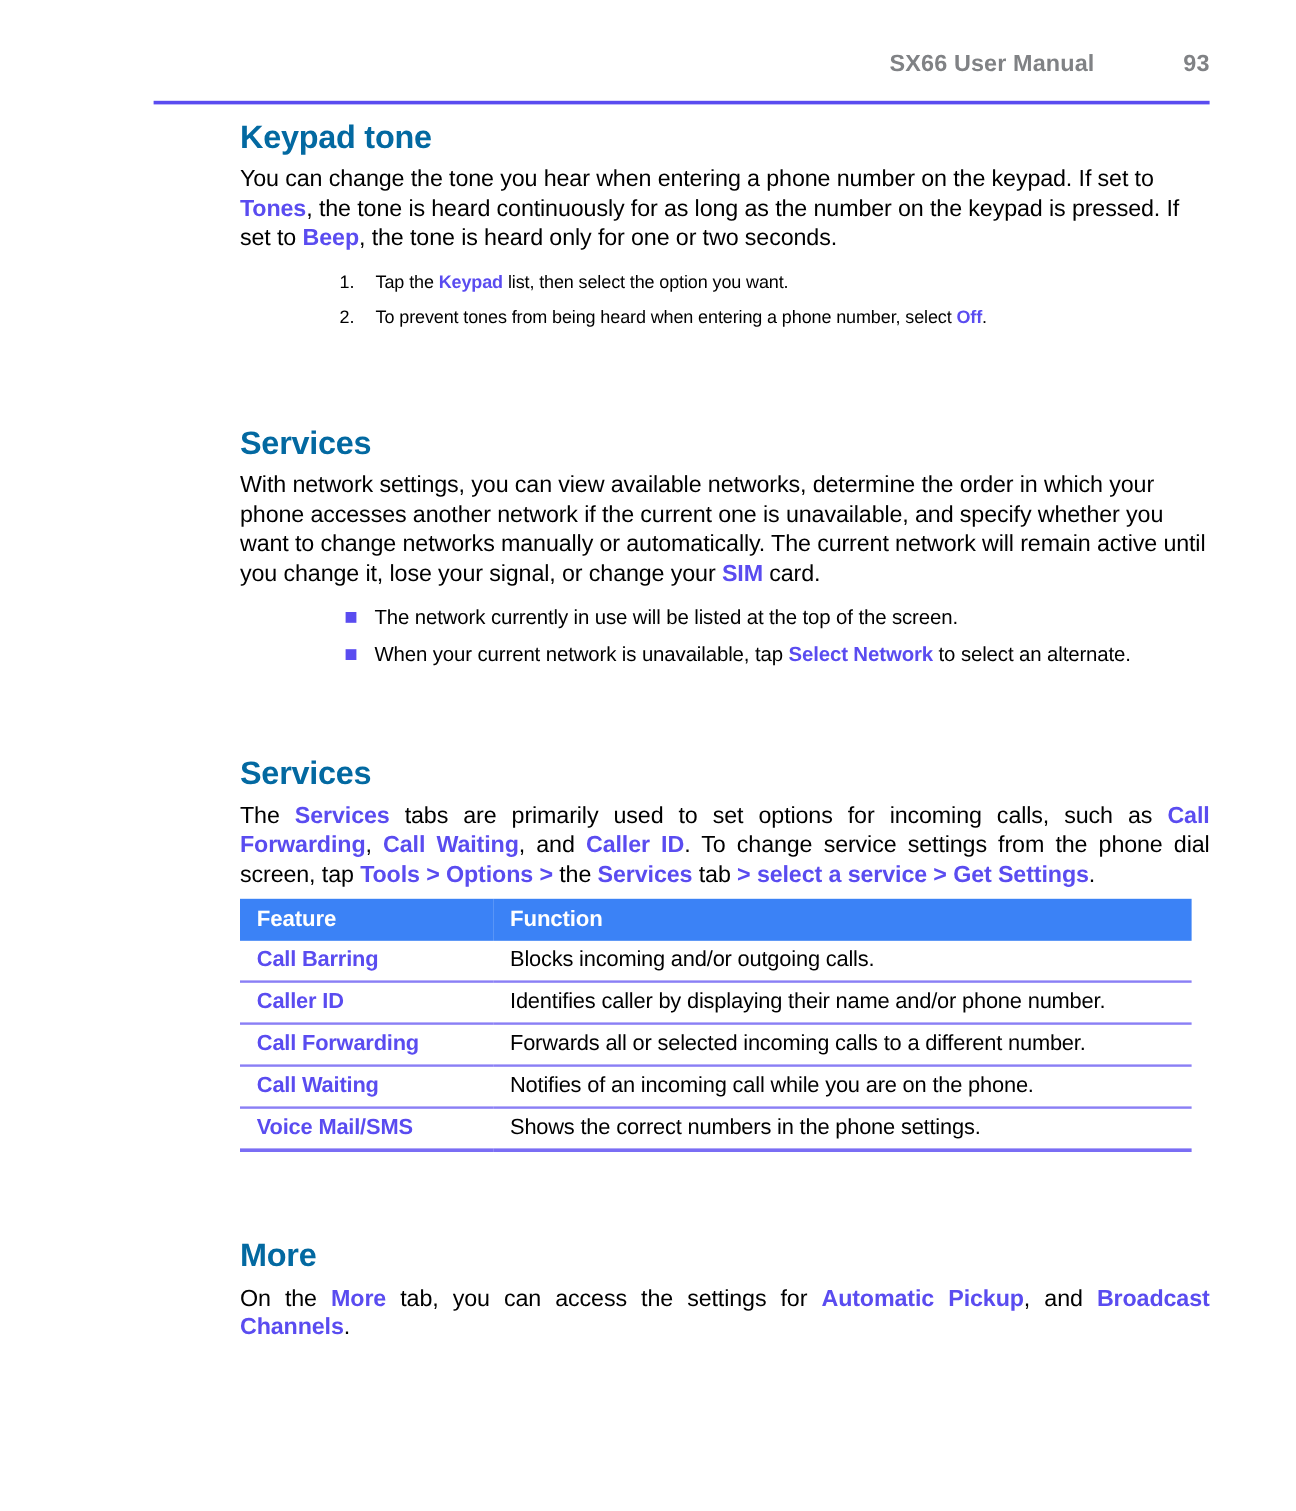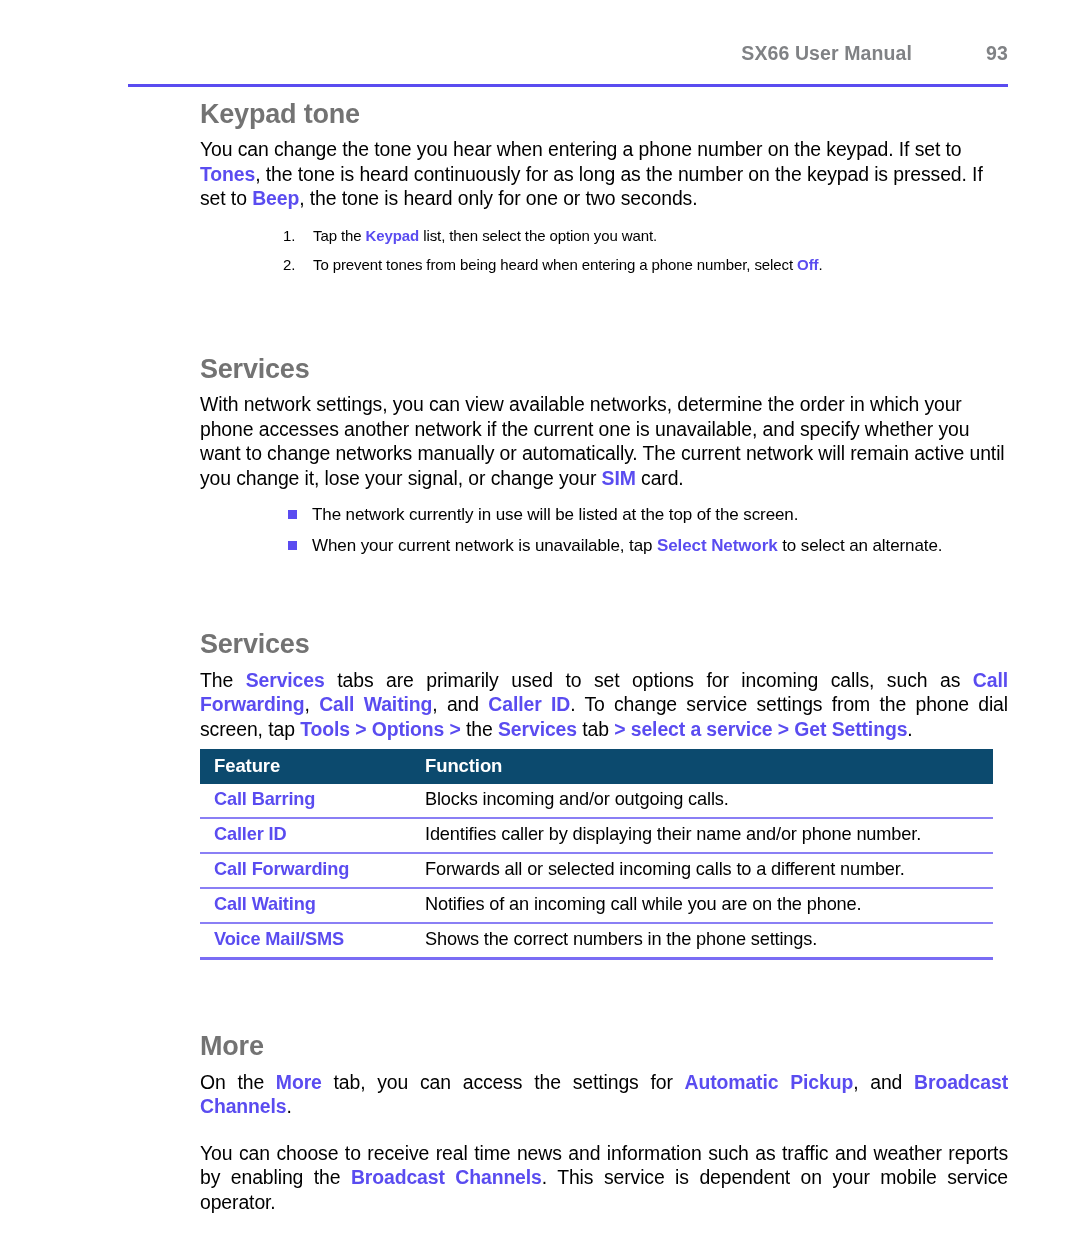--- a/index.html
+++ b/index.html
@@ -56,21 +56,21 @@
   .content {
     position: absolute;
     left: 200px;
     top: 100px;
     width: 808px;
   }
 
   h1.section {
     font-size: 27px;
     font-weight: bold;
-    color: #737373;
+    color: #0369a1;
     margin: 0;
     line-height: 1.08;
     letter-spacing: -0.2px;
   }
 
   p.body {
     font-size: 19.4px;
     line-height: 24.6px;
     margin: 0;
     color: #000000;
@@ -135,21 +135,21 @@
   }
 
   
   table.features {
     width: 793px;
     border-collapse: collapse;
     margin: 0;
     table-layout: fixed;
   }
   table.features th {
-    background: #0c4a6e;
+    background: #3b82f6;
     color: #ffffff;
     font-size: 18.5px;
     font-weight: bold;
     text-align: left;
     padding: 6px 0 7px 14px;
     letter-spacing: -0.1px;
   }
   table.features th.c1 { width: 197px; }
   table.features td {
     font-size: 18.2px;
@@ -252,16 +252,15 @@
 
     <div class="sp-xl"></div>
     <div class="sp-m"></div>
 
     <h1 class="section">More</h1>
     <div class="sp-xs"></div>
     <p class="body justify"><span>On the </span><span class="hl">More</span><span> tab, you can access the settings for </span><span class="hl">Automatic Pickup</span><span>, and </span><span class="hl">Broadcast Channels</span><span>.</span></p>
 
     <div class="sp-m"></div>
 
-    <p class="body justify"><span>You can choose to receive real time news and information such as traffic and weather reports by enabling the </span><span class="hl">Broadcast Channels</span><span>. This service is dependent on your mobile service operator.</span></p>
 
   </div>
 </div>
 
 </body></html>

